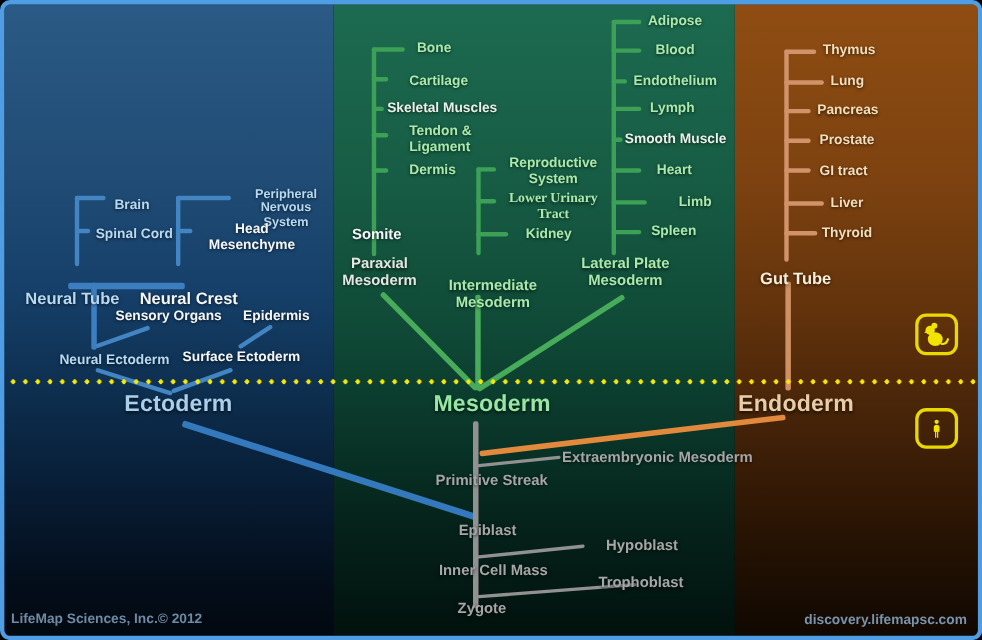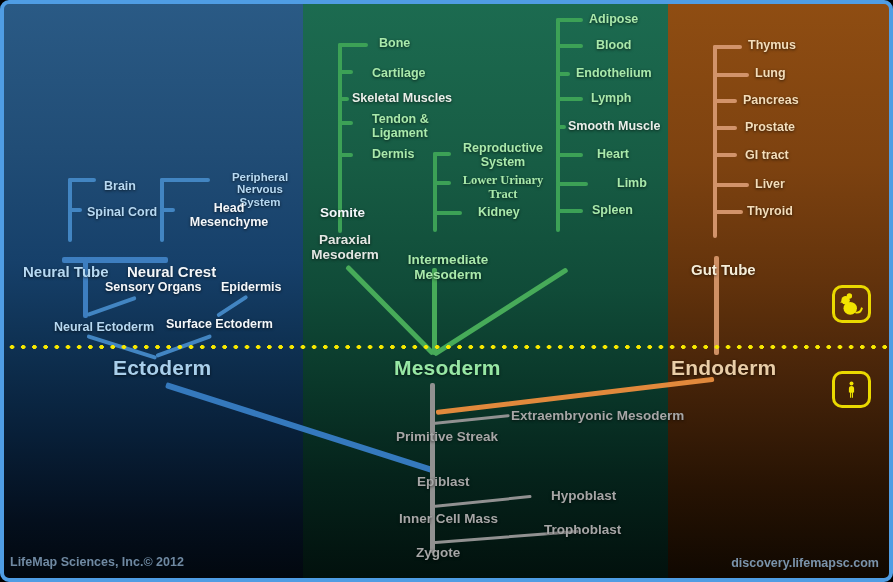--- a/index.html
+++ b/index.html
@@ -126,30 +126,31 @@
   <div class="lbl green" style="left:478px;top:206px;">Kidney</div>
   <div class="lbl green ctr sub" style="left:398px;top:233px;width:100px;margin-top:20px;">Intermediate Mesoderm</div>
   <div class="lbl green" style="left:589px;top:13px;">Adipose</div>
   <div class="lbl green" style="left:596px;top:39px;">Blood</div>
   <div class="lbl green" style="left:576px;top:67px;">Endothelium</div>
   <div class="lbl green" style="left:591px;top:92px;">Lymph</div>
   <div class="lbl wgreen" style="left:568px;top:120px;">Smooth Muscle</div>
   <div class="lbl green" style="left:597px;top:148px;">Heart</div>
   <div class="lbl green" style="left:597px;top:177px;padding-left:20px;">Limb</div>
   <div class="lbl green" style="left:592px;top:204px;">Spleen</div>
+  <div class="lbl green ctr sub" style="left:521px;top:233px;width:95px;">Lateral Plate Mesoderm</div>
   <div class="lbl big" style="left:394px;top:357px;color:#97e7a4;">Mesoderm</div>
 
   <div class="lbl cream" style="left:748px;top:39px;">Thymus</div>
   <div class="lbl cream" style="left:755px;top:67px;">Lung</div>
   <div class="lbl cream" style="left:743px;top:94px;">Pancreas</div>
   <div class="lbl cream" style="left:745px;top:121px;">Prostate</div>
   <div class="lbl cream" style="left:745px;top:149px;">GI tract</div>
   <div class="lbl cream" style="left:755px;top:178px;">Liver</div>
   <div class="lbl cream" style="left:747px;top:205px;">Thyroid</div>
-  <div class="lbl med" style="left:691px;top:239px;color:#f6eed9;">Gut Tube</div>
+  <div class="lbl med" style="left:691px;top:223px;color:#f6eed9;">Gut Tube</div>
   <div class="lbl big" style="left:671px;top:357px;color:#e9cda7;">Endoderm</div>
 
   <div class="lbl gray sub" style="left:511px;top:409px;">Extraembryonic Mesoderm</div>
   <div class="lbl gray sub" style="left:396px;top:430px;">Primitive Streak</div>
   <div class="lbl gray sub" style="left:417px;top:475px;">Epiblast</div>
   <div class="lbl gray sub" style="left:551px;top:489px;">Hypoblast</div>
   <div class="lbl gray sub" style="left:399px;top:512px;">Inner Cell Mass</div>
   <div class="lbl gray sub" style="left:544px;top:523px;">Trophoblast</div>
   <div class="lbl gray sub" style="left:416px;top:546px;">Zygote</div>
 

